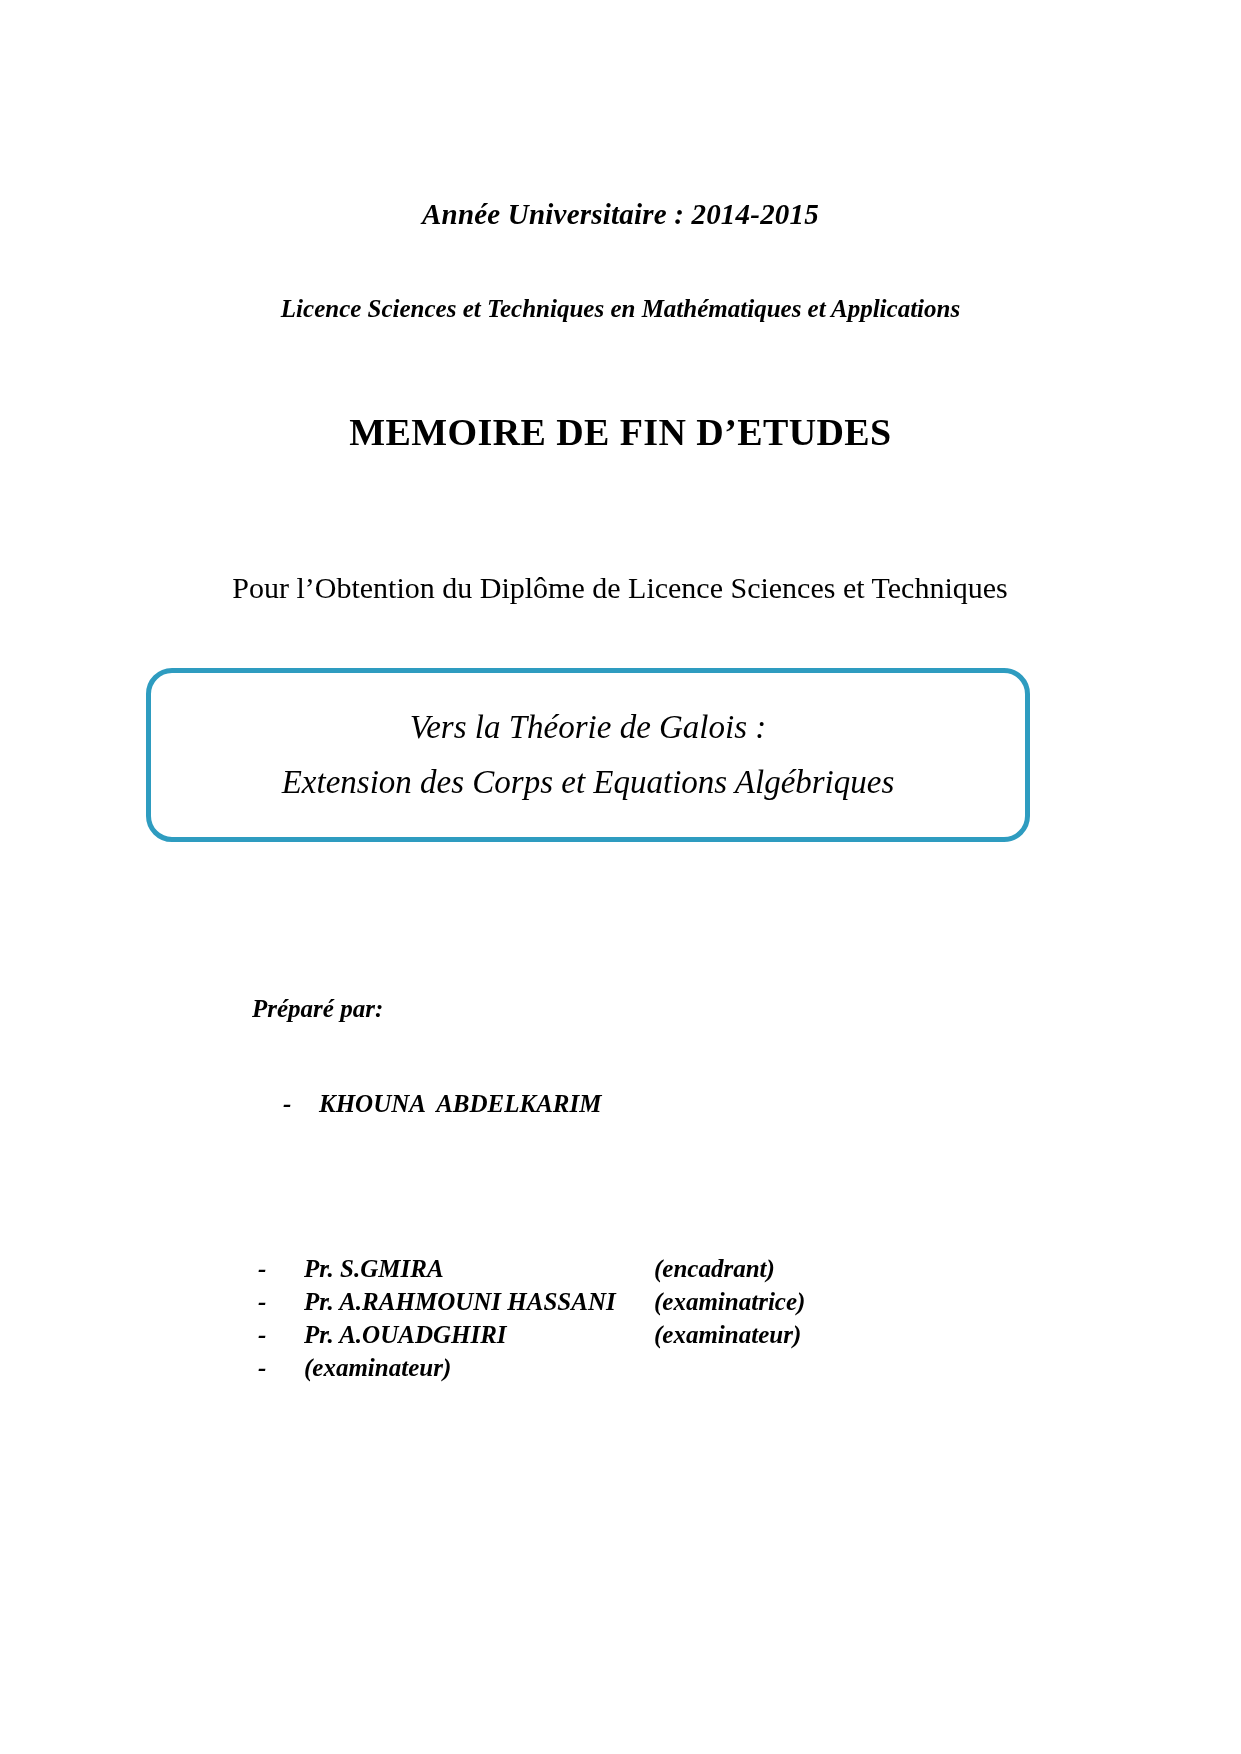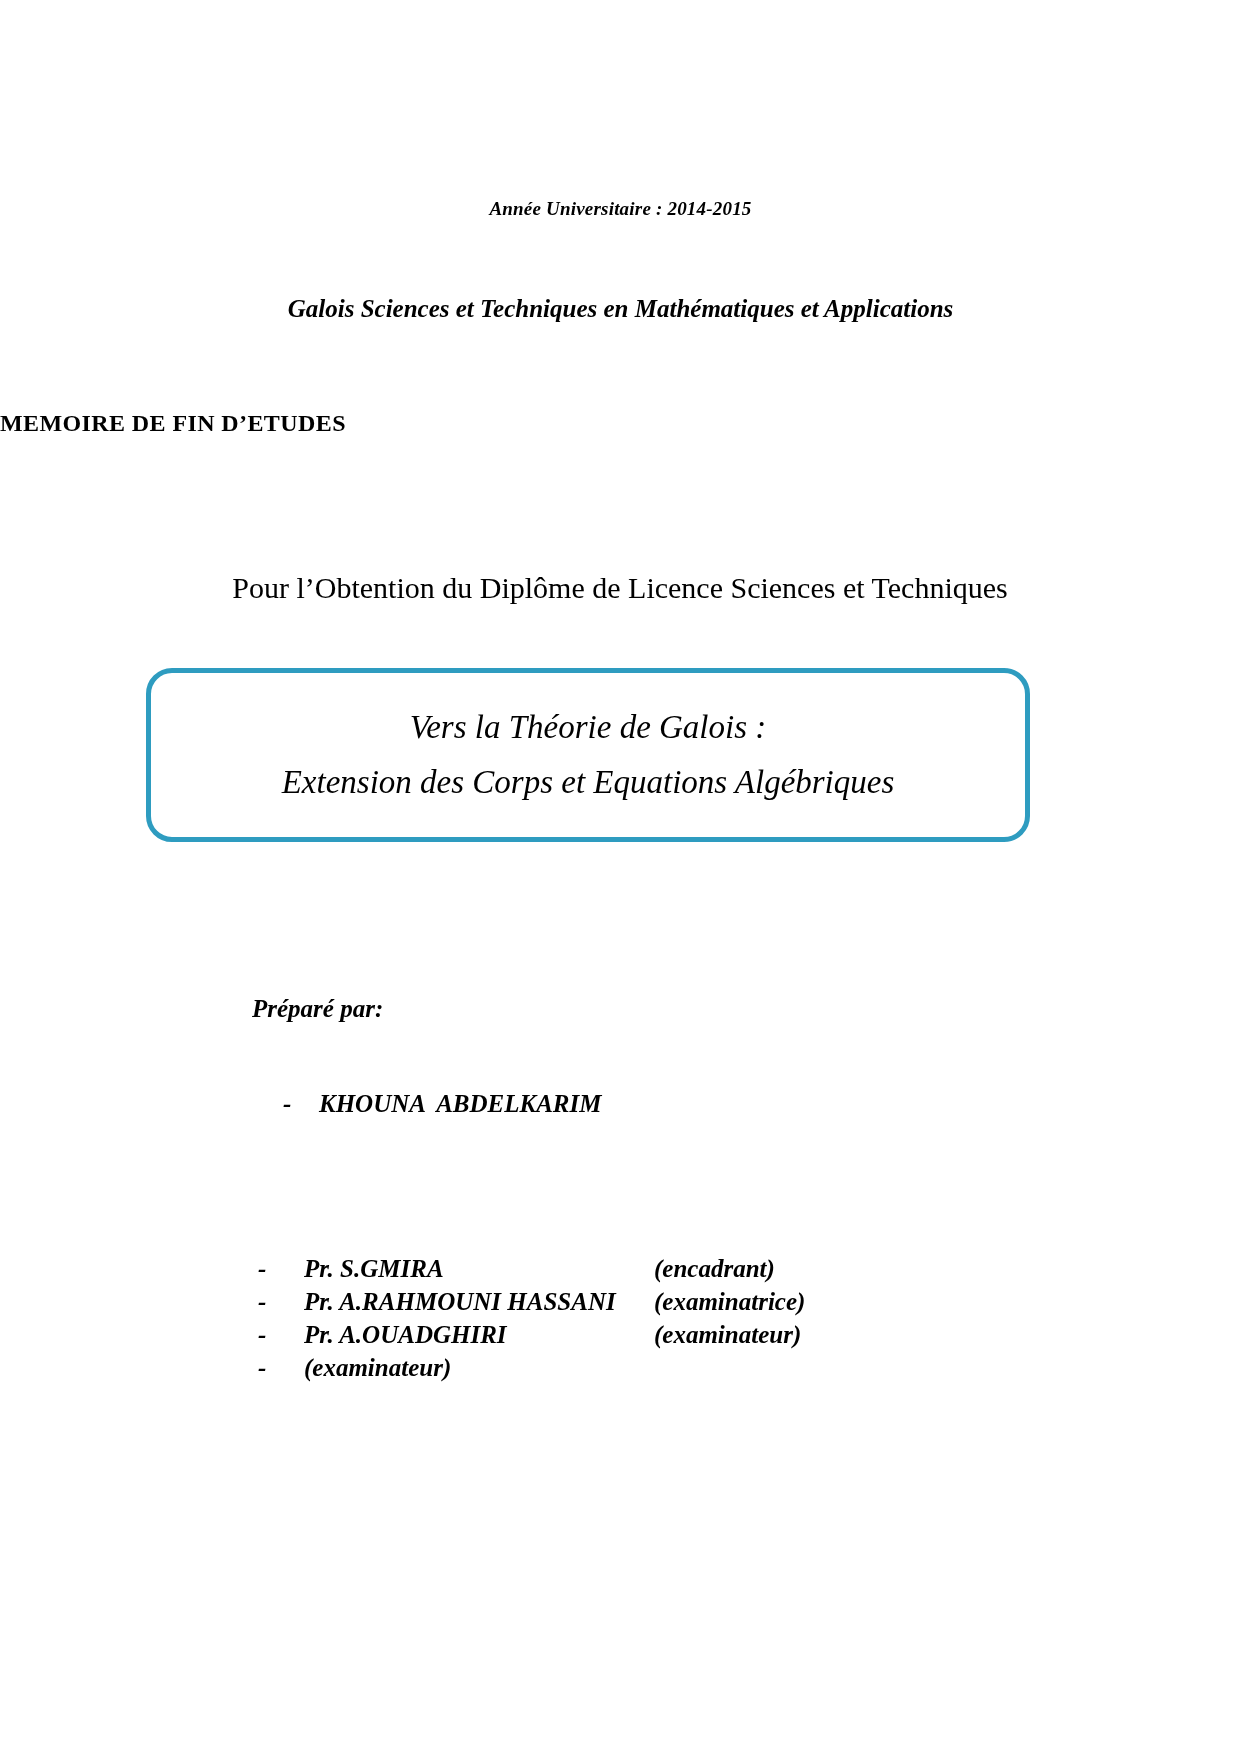--- a/index.html
+++ b/index.html
@@ -22,21 +22,21 @@
     box-sizing: border-box;
   }
 
   
   .academic-year {
     position: absolute;
     top: 198px;
     left: 0;
     width: 1241px;
     text-align: center;
-    font-size: 19px;
+    font-size: 29px;
     font-weight: bold;
     font-style: italic;
     letter-spacing: 0.2px;
   }
 
   
   .degree-line {
     position: absolute;
     top: 295px;
     left: 0;
@@ -46,21 +46,22 @@
     font-weight: bold;
     font-style: italic;
   }
 
   
   .memoire-title {
     position: absolute;
     top: 410px;
     left: 0;
     width: 1241px;
-    font-size: 24px;
+    text-align: center;
+    font-size: 38px;
     font-weight: bold;
     letter-spacing: 0.4px;
   }
 
   
   .purpose {
     position: absolute;
     top: 566px;
     left: 190px;
     width: 860px;
@@ -159,21 +160,21 @@
     display: inline-block;
   }
 </style>
 </head>
 <body>
 
 <div class="page">
 
   <div class="academic-year">Année Universitaire : 2014-2015</div>
 
-  <div class="degree-line">Galois  Sciences et Techniques en Mathématiques et Applications</div>
+  <div class="degree-line">Licence  Sciences et Techniques en Mathématiques et Applications</div>
 
   <div class="memoire-title">MEMOIRE DE FIN D’ETUDES</div>
 
   <div class="purpose">Pour l’Obtention du Diplôme de Licence Sciences et Techniques</div>
 
   <div class="title-box" style="border-color: rgb(46, 156, 192);">
     <div class="title-box-line1">Vers la Théorie de Galois :</div>
     <div class="title-box-line2">Extension  des Corps et Equations Algébriques</div>
   </div>
 

